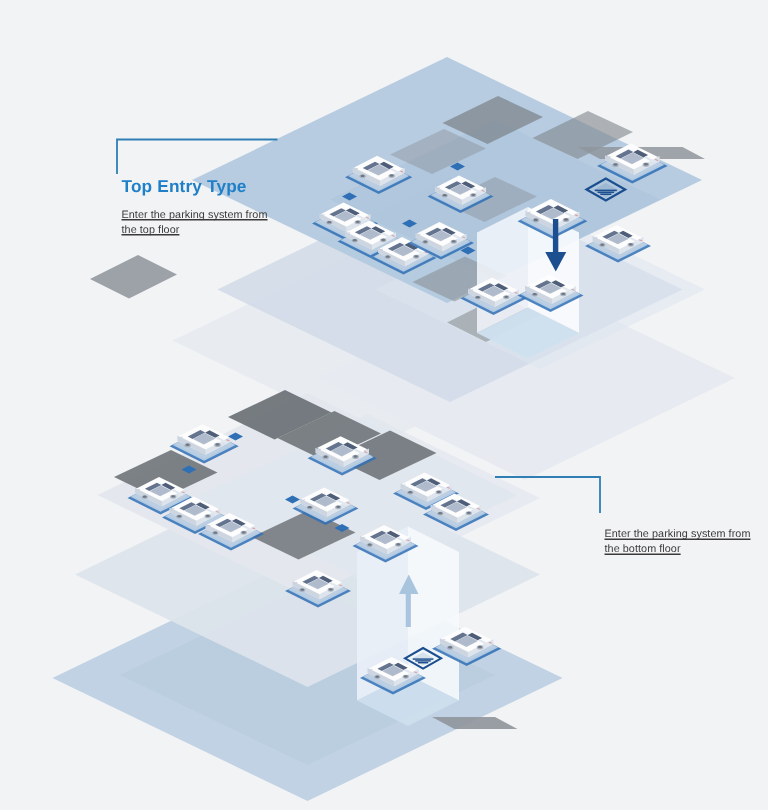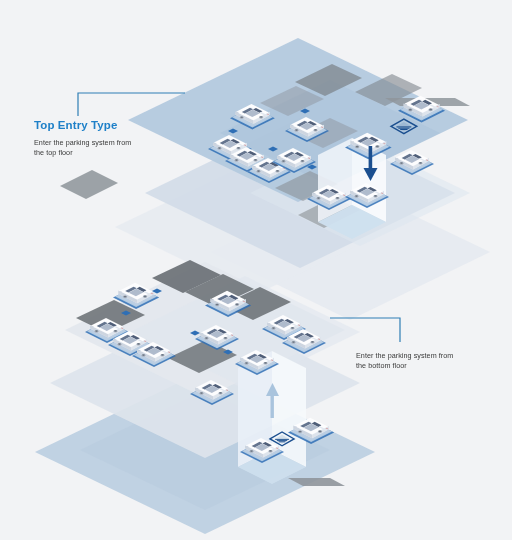--- a/index.html
+++ b/index.html
@@ -15,37 +15,39 @@
     position: relative;
   }
   #stage {
     position: absolute;
     left: 0; top: 0;
     width: 512px;
     height: 540px;
   }
   .callout {
     position: absolute;
+    margin-left: 47px;
   }
   .callout-title {
     color: #1f80c8;
     font-size: 11.5px;
     font-weight: bold;
     letter-spacing: 0.1px;
     white-space: nowrap;
     margin: 0;
     line-height: 14px;
   }
   .callout-desc {
     color: #3a3a3a;
     font-size: 7.2px;
     line-height: 10px;
     margin: 6px 0 0 0;
     white-space: pre-line;
     letter-spacing: 0.05px;
+    text-decoration: underline;
   }
   #callout-top {
     left: 34px;
     top: 118px;
   }
   #callout-bottom {
     left: 356px;
     top: 345px;
   }
 </style>

